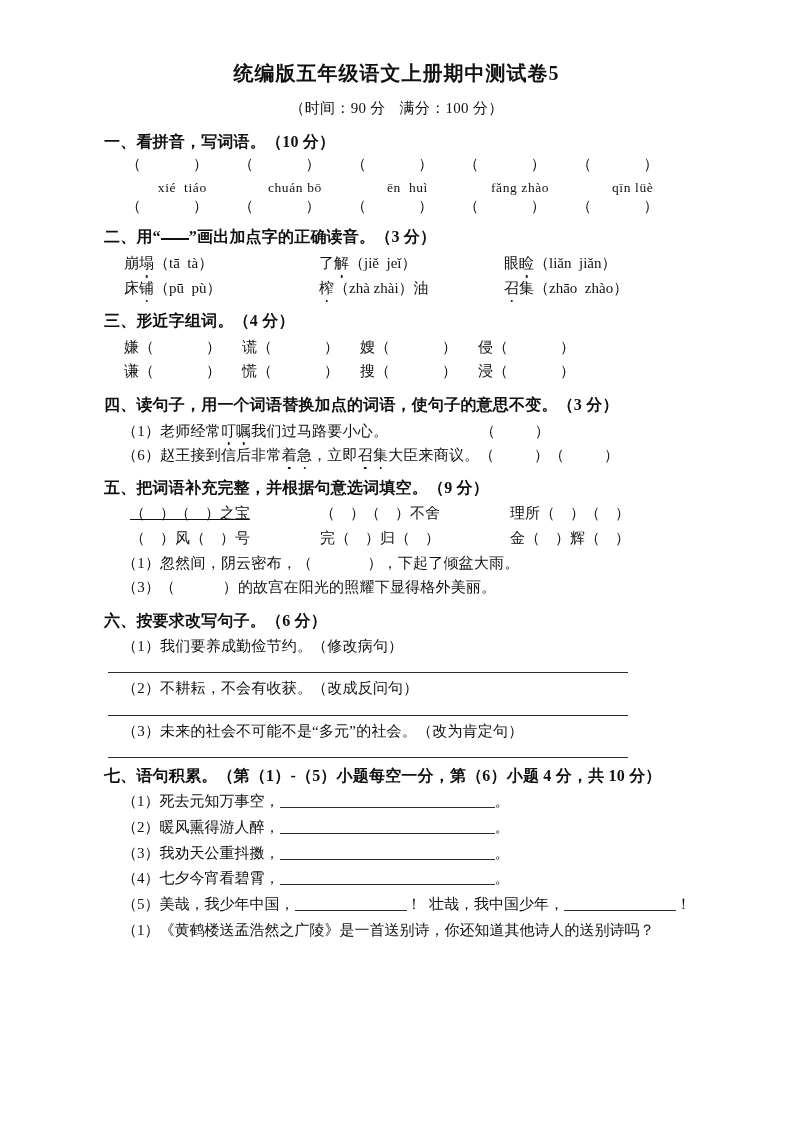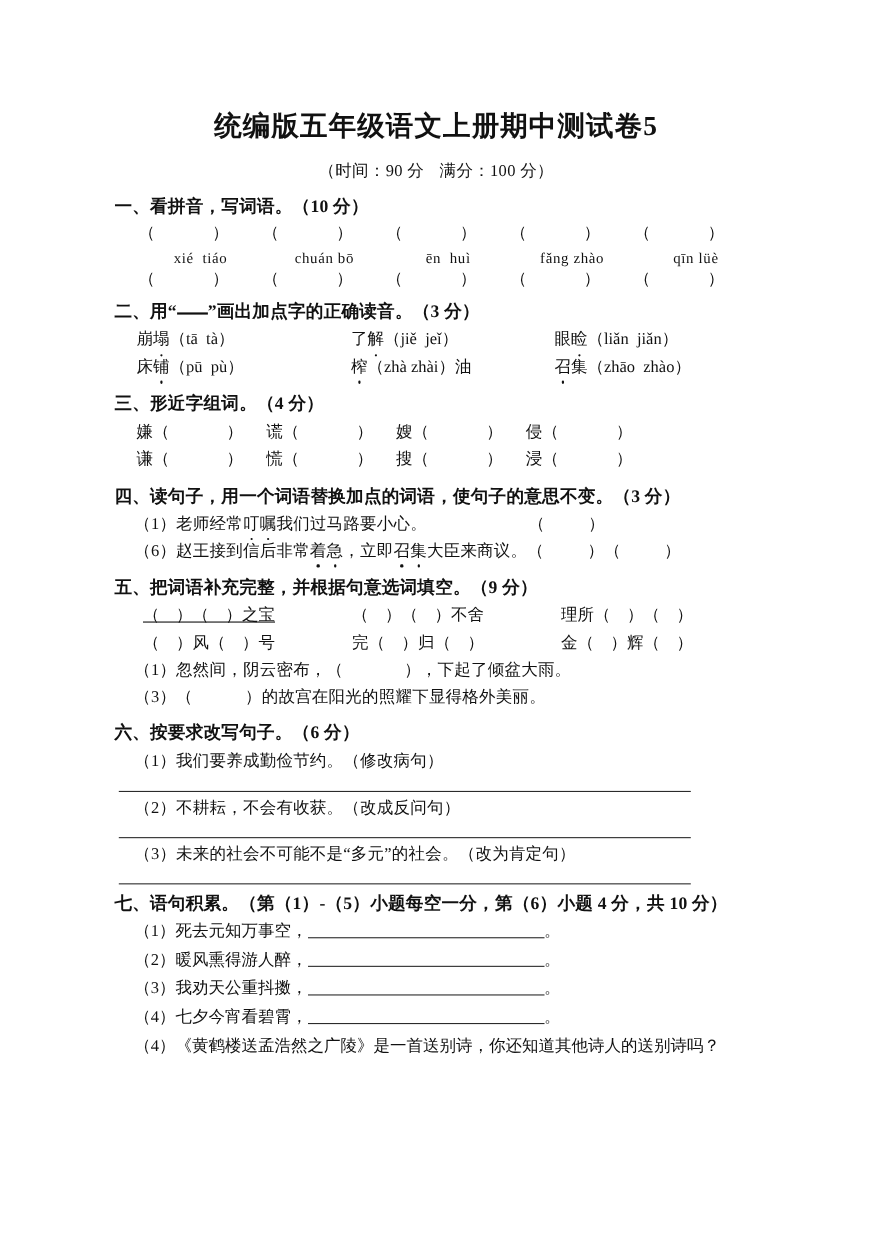--- a/index.html
+++ b/index.html
@@ -20,25 +20,25 @@
     left: 0; top: 0;
     width: 793px;
     height: 1122px;
     box-sizing: border-box;
     padding: 0 104px;
   }
 
   
   .doc-title {
     text-align: center;
-    font-size: 25px;
+    font-size: 20px;
     font-weight: bold;
     letter-spacing: 1px;
     margin: 0;
-    padding-top: 100px;
+    padding-top: 60px;
     line-height: 1.3;
   }
   .subline {
     text-align: center;
     font-size: 15px;
     margin-top: 13px;
     letter-spacing: 0.3px;
   }
   .subline .gap { display: inline-block; width: 14px; }
   .section-banner {
@@ -263,16 +263,17 @@
   <div class="body-line">（3）未来的社会不可能不是“多元”的社会。（改为肯定句）</div>
   <div class="answer-rule"></div>
 
   <div class="q-head" style="margin-top:6px;">七、语句积累。（第（1）-（5）小题每空一分，第（6）小题 4 分，共 10 分）</div>
 
   <div class="poem-line"><span>（1）死去元知万事空，</span><span class="blank long"></span><span>。</span></div>
   <div class="poem-line"><span>（2）暖风熏得游人醉，</span><span class="blank long"></span><span>。</span></div>
   <div class="poem-line"><span>（3）我劝天公重抖擞，</span><span class="blank long"></span><span>。</span></div>
   <div class="poem-line"><span>（4）七夕今宵看碧霄，</span><span class="blank long"></span><span>。</span></div>
 
-
-  <div class="poem-line">（4）《黄鹤楼送孟浩然之广陵》是一首送别诗，你还知道其他诗人的送别诗吗？</div>
+  <div class="poem-line"><span>（5）美哉，我少年中国，</span><span class="blank short"></span><span>！  壮哉，我中国少年，</span><span class="blank short"></span><span>！</span></div>
+
+  <div class="poem-line">（1）《黄鹤楼送孟浩然之广陵》是一首送别诗，你还知道其他诗人的送别诗吗？</div>
 
 </div>
 
 </body></html>

